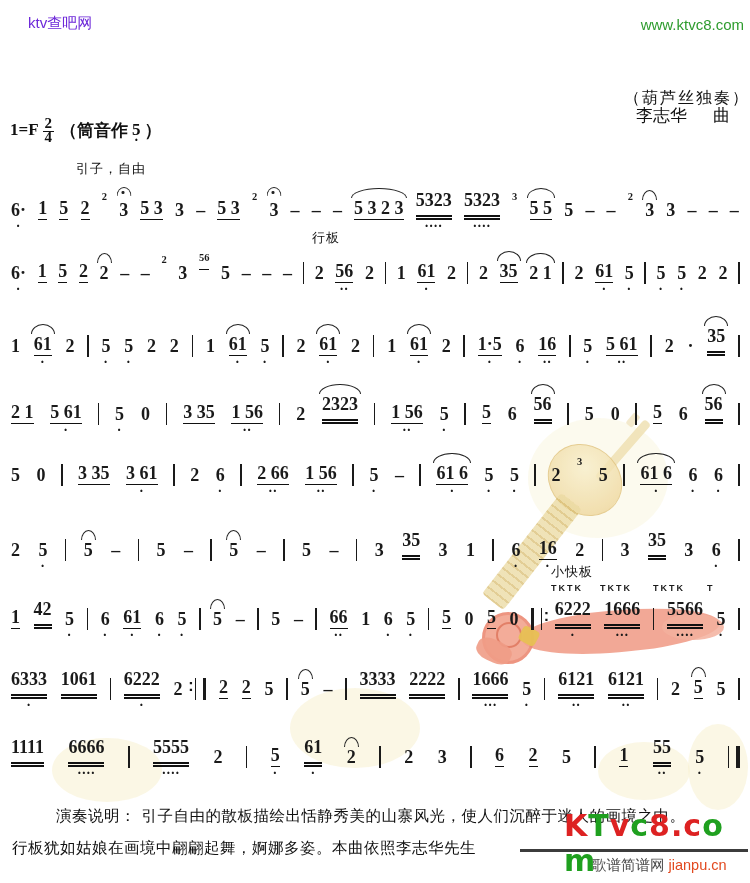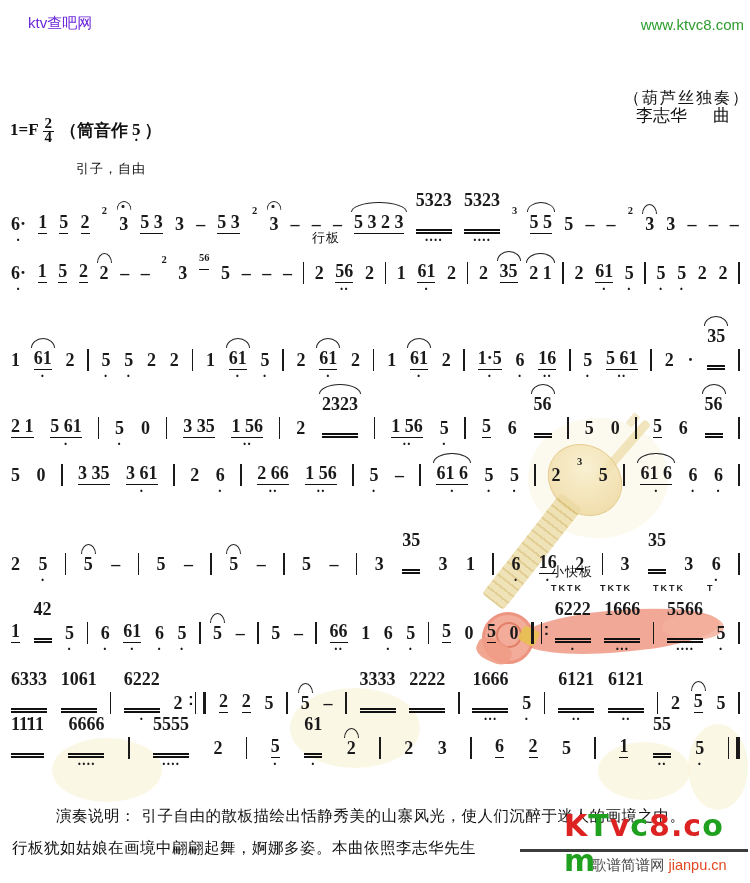--- a/index.html
+++ b/index.html
@@ -23,21 +23,21 @@
   
   .lbl{position:absolute;font-size:13px;color:#111;letter-spacing:1px;z-index:3;}
   .tk{position:absolute;top:583px;font-size:9px;font-weight:bold;letter-spacing:2px;color:#1a1a1a;z-index:3;}
   
   .line{position:absolute;left:10px;right:10px;display:flex;justify-content:space-between;
         align-items:flex-end;z-index:2;}
   .tok{position:relative;display:inline-block;padding:0 1px 9px 1px;white-space:pre;
        font-family:"Liberation Serif",serif;font-weight:bold;font-size:18px;line-height:20px;color:#1a1a1a;}
   .tok .core{display:inline-block;}
   .core.u1{border-bottom:1.6px solid #111;padding-bottom:1px;}
-  .core.u2{border-bottom:5px double #111;padding-bottom:19px;}
+  .core.u2{border-bottom:5px double #111;padding-bottom:5px;}
   .below{position:absolute;left:50%;transform:translateX(-50%);bottom:-2px;font-size:14px;line-height:9px;
          letter-spacing:1px;color:#1a1a1a;font-weight:bold;}
   .arcline{position:absolute;left:-2px;right:-2px;top:-10px;height:9px;border:1.6px solid #222;
            border-bottom:none;border-radius:50% 50% 0 0 / 100% 100% 0 0;}
   .fermata{position:absolute;left:50%;transform:translateX(-50%);top:-13px;width:13px;height:8px;
            border:1.6px solid #222;border-bottom:none;border-radius:50% 50% 0 0 / 100% 100% 0 0;}
   .fermata::after{content:"";position:absolute;left:4.5px;top:3px;width:2.5px;height:2.5px;border-radius:50%;background:#222;}
   .g{transform:translateY(-13px);}
   .g .core{font-size:10.5px;border-bottom-width:1px;}
   .bar{width:1.6px;background:#1a1a1a;height:22px;margin-bottom:8px;}
@@ -364,21 +364,21 @@
       <span class="tok"><b class="core">5</b><i class="below">·</i></span>
       <span class="bar"></span>
       <span class="tok"><b class="core u2">6121</b><i class="below">··</i></span>
       <span class="tok"><b class="core u2">6121</b><i class="below">··</i></span>
       <span class="bar"></span>
       <span class="tok"><b class="core">2</b></span>
       <span class="tok"><i class="arcline"></i><b class="core u1">5</b></span>
       <span class="tok"><b class="core">5</b></span>
       <span class="bar"></span>
     </div>
-  <div class="line" style="top:714px;">
+  <div class="line" style="top:737px;">
       <span class="tok"><b class="core u2">1111</b></span>
       <span class="tok"><b class="core u2">6666</b><i class="below">····</i></span>
       <span class="bar"></span>
       <span class="tok"><b class="core u2">5555</b><i class="below">····</i></span>
       <span class="tok"><b class="core">2</b></span>
       <span class="bar"></span>
       <span class="tok"><b class="core u1">5</b><i class="below">·</i></span>
       <span class="tok"><b class="core u2">61</b><i class="below">·</i></span>
       <span class="tok"><i class="arcline"></i><b class="core">2</b></span>
       <span class="bar"></span>

